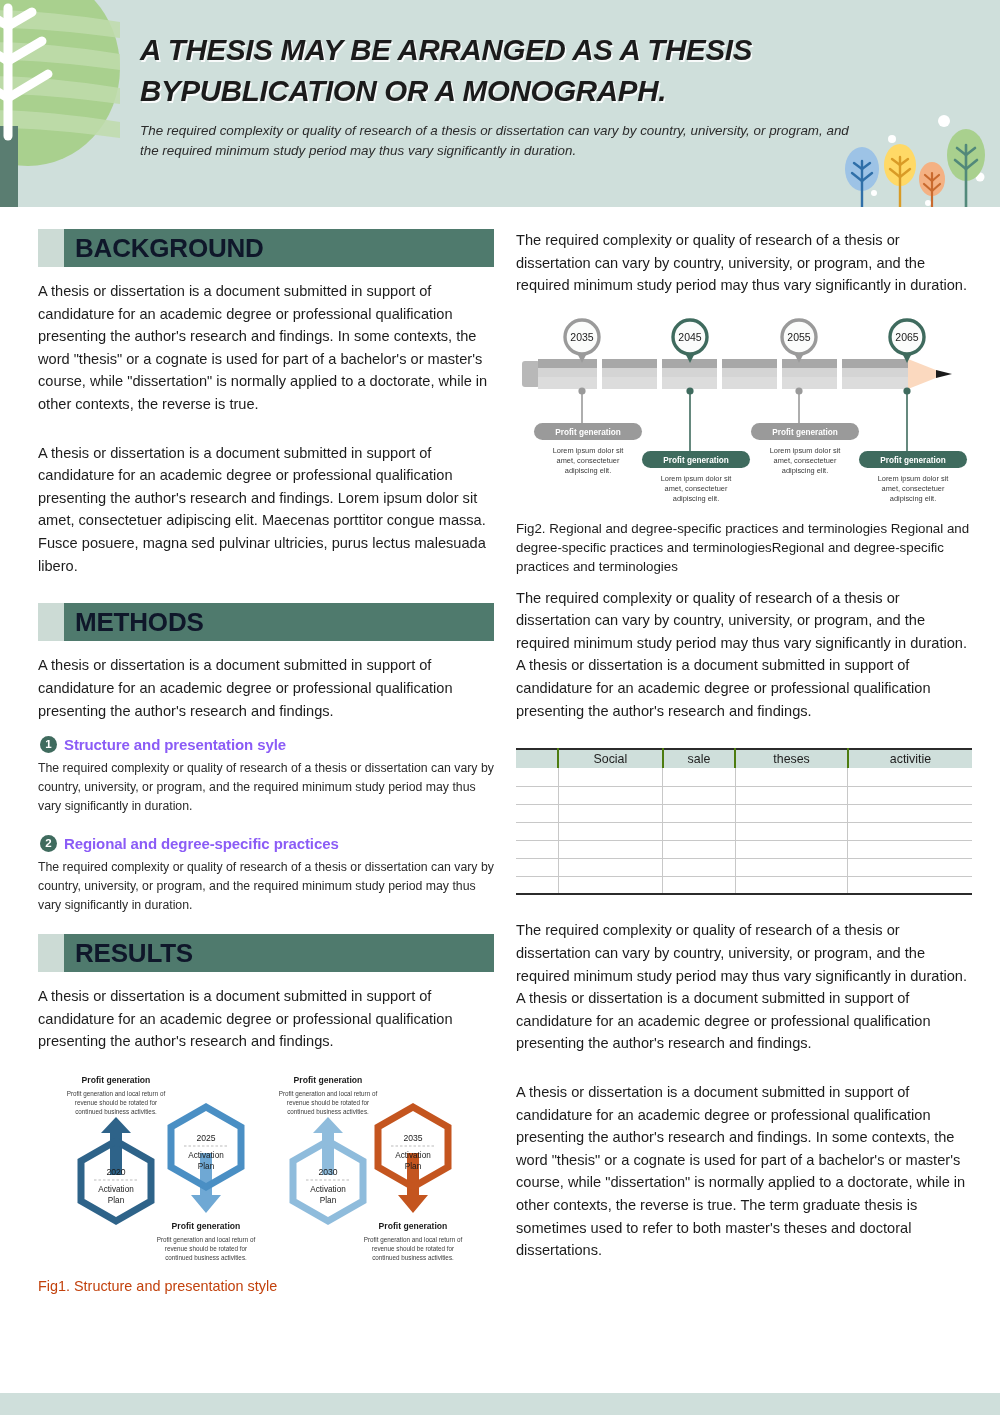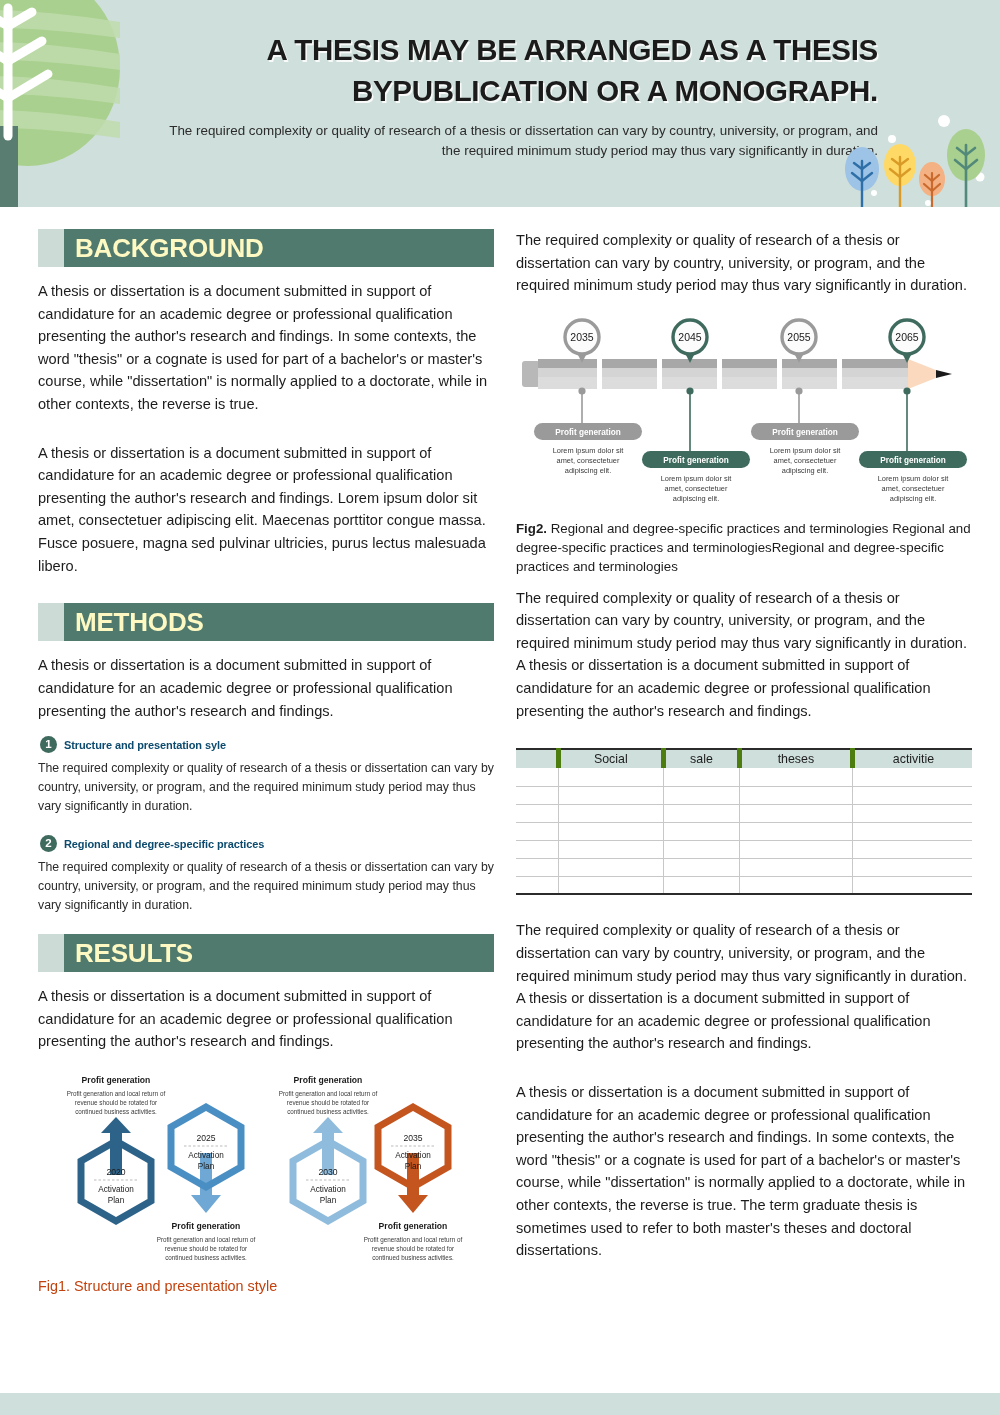--- a/index.html
+++ b/index.html
@@ -29,24 +29,25 @@
   }
   .header-tree {
     position: absolute;
     left: -40px;
     top: -14px;
     width: 180px;
     height: 230px;
   }
   .header-text {
     position: absolute;
-    left: 148px;
+    left: 140px;
     top: 30px;
     width: 730px;
-    text-align: right;
+    text-align: left;
+    font-style: italic;
   }
   .poster-title {
     font-size: 29.5px;
     font-weight: bold;
     color: #1b1b1b;
     letter-spacing: -0.3px;
     line-height: 1.38;
     text-shadow: 1.5px 1.5px 0 rgba(255,255,255,0.85);
   }
   .poster-subtitle {
@@ -92,21 +93,21 @@
   .section-head .bar {
     flex: 1;
     background: #4f7a6d;
     display: flex;
     align-items: center;
     padding-left: 11px;
   }
   .section-head .bar span {
     font-size: 26px;
     font-weight: bold;
-    color: #fef9c3;
+    color: #0f172a;
     letter-spacing: -0.2px;
     line-height: 1;
   }
 
   
   .para {
     font-size: 14.6px;
     line-height: 1.55;
     color: #1c1c1c;
     margin-bottom: 26px;
@@ -127,40 +128,40 @@
     color: #fff;
     font-size: 11.5px;
     font-weight: bold;
     display: flex;
     align-items: center;
     justify-content: center;
     flex: none;
     line-height: 1;
   }
   .sub-head .txt {
-    font-size: 11px;
+    font-size: 15px;
     font-weight: bold;
-    color: #0c4a6e;
+    color: #8b5cf6;
     letter-spacing: -0.1px;
   }
   .sub-body {
     font-size: 12.3px;
     line-height: 1.52;
     color: #2b2b2b;
     margin-bottom: 20px;
   }
 
   
   .caption {
     font-size: 13.3px;
     line-height: 1.45;
     color: #1c1c1c;
     margin-bottom: 10px;
   }
-  .caption b { font-weight: bold; }
+  .caption b { font-weight: normal; }
   .fig1-caption {
     font-size: 14.4px;
     color: #c2410c;
     margin-top: 6px;
   }
 
   
   .tbl {
     width: 100%;
     border-collapse: collapse;
@@ -168,21 +169,21 @@
     border-top: 2.5px solid #2b2b2b;
     border-bottom: 2.5px solid #2b2b2b;
   }
   .tbl th {
     background: #cfdfdb;
     font-size: 12.4px;
     font-weight: normal;
     color: #1d1d1d;
     height: 19px;
     text-align: center;
-    border-right: 5px solid #4d7c0f;
+    border-right: 2px solid #4d7c0f;
   }
   .tbl th:last-child { border-right: none; }
   .tbl th.blank { width: 42px; }
   .tbl td {
     height: 18px;
     border-right: 1px solid #c8c8c8;
     border-bottom: 1px solid #c8c8c8;
   }
   .tbl td:last-child { border-right: none; }
   .tbl tr:last-child td { border-bottom: none; }

